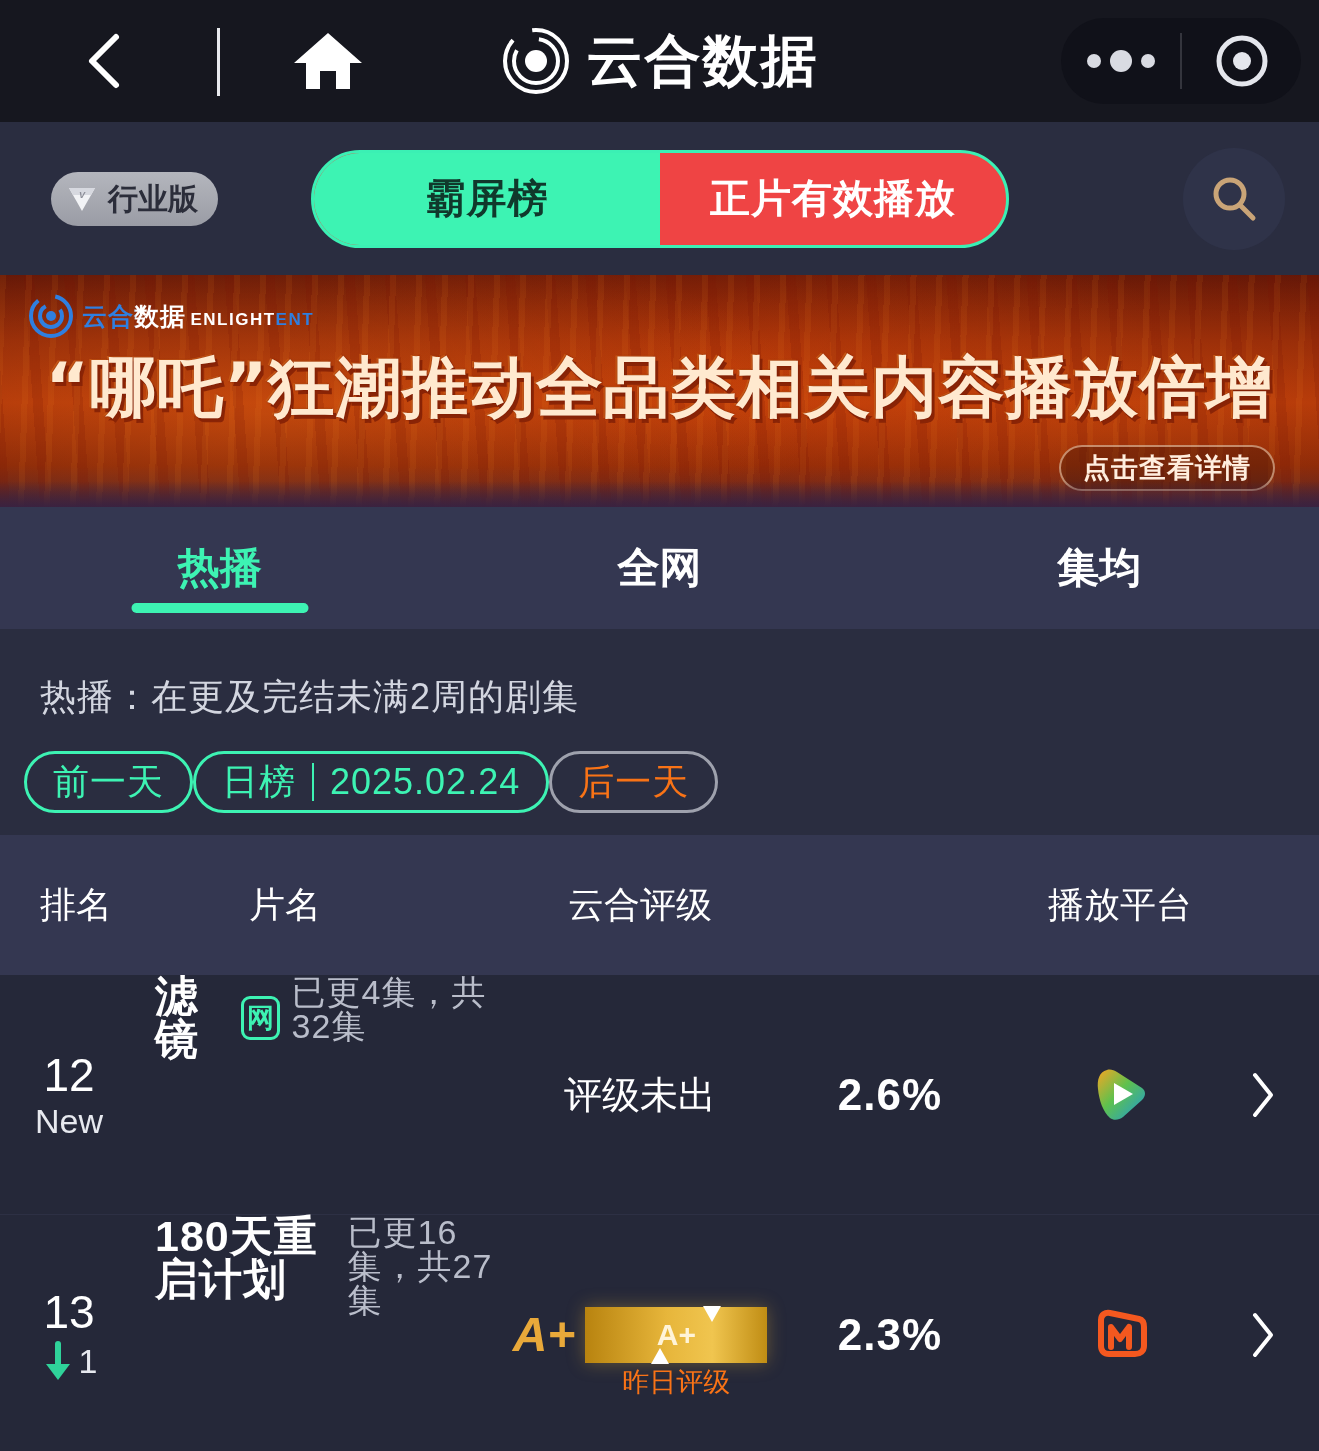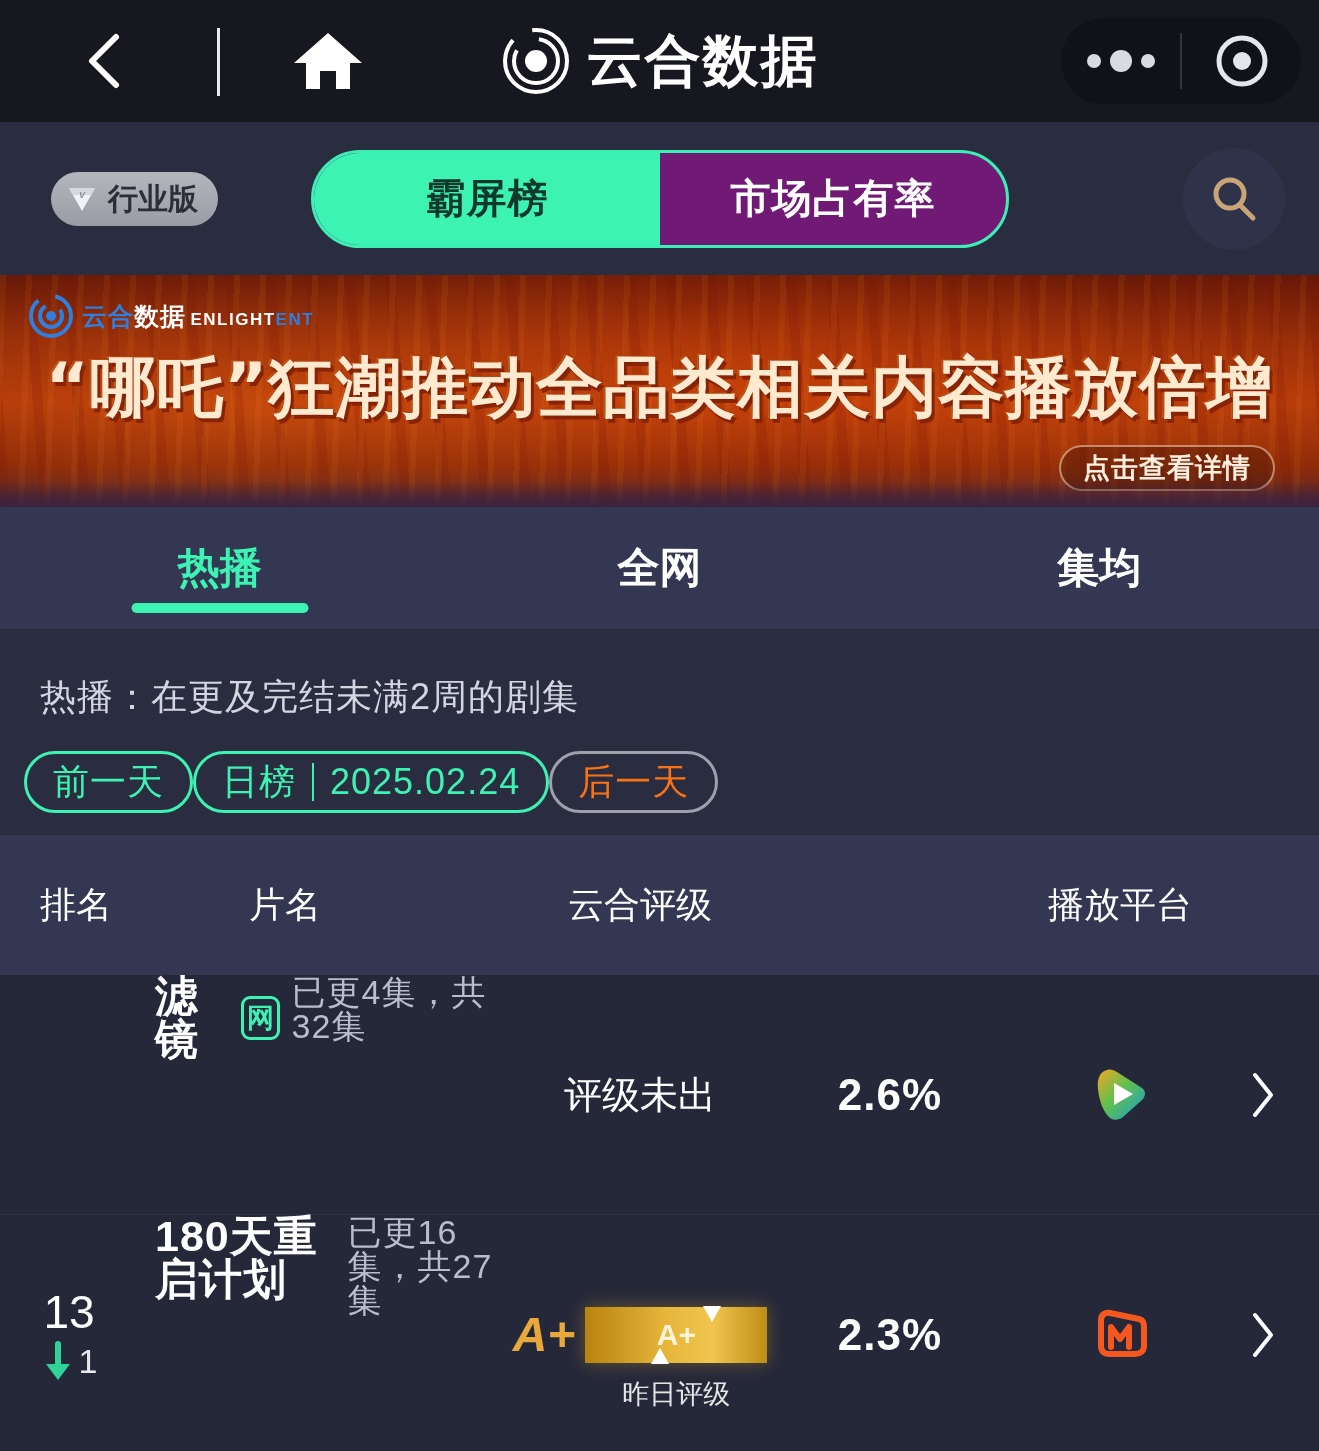--- a/index.html
+++ b/index.html
@@ -63,21 +63,21 @@
     background:linear-gradient(180deg,#b4b6bd 0%,#9a9ca5 100%);
     display:flex; align-items:center; gap:9px;
   }
   .gem-icon { width:34px; height:30px; }
   .gem-icon svg { width:34px; height:30px; display:block; }
   .industry-badge span { color:#2b2d3a; font-size:30px; font-weight:700; line-height:1; }
 
   .segwrap {
     position:absolute; left:311px; top:50%; transform:translateY(-50%);
     width:698px; height:98px; border-radius:49px;
-    border:3px solid #3bf0b4; background:#701a75;
+    border:3px solid #3bf0b4; background:#ef4444;
     display:flex; overflow:hidden;
   }
   .seg {
     flex:1; display:flex; align-items:center; justify-content:center;
     font-size:40px; font-weight:700; color:#ffffff; letter-spacing:1px;
   }
   .seg.active { background:#3df3b3; color:#10392c; }
 
   .search-btn {
     position:absolute; right:34px; top:50%; transform:translateY(-50%);
@@ -223,21 +223,21 @@
   }
   .grade-bar span { color:#fff4d8; font-size:30px; font-weight:700; line-height:1; }
   .grade-bar::before, .grade-bar::after {
     content:""; position:absolute; width:0; height:0;
     border-left:9px solid transparent; border-right:9px solid transparent;
   }
   .grade-bar::before { top:-1px; right:46px; border-top:16px solid #ffffff; }
   .grade-bar::after  { bottom:-1px; left:66px; border-bottom:16px solid #ffffff; }
   .grade-caption {
     position:absolute; left:0; right:0; top:62px; text-align:center;
-    color:#e5e5e5; font-size:27px; line-height:1;margin-top:12px;
+    color:#f97316; font-size:27px; line-height:1;
   }
 
   .c-share { left:780px; width:220px; justify-content:center; }
   .share-val { color:#ffffff; font-size:44px; font-weight:700; line-height:1; letter-spacing:1px; }
 
   .c-plat { left:1010px; width:220px; justify-content:center; }
   .plat-icon { width:62px; height:62px; }
   .plat-icon svg { width:62px; height:62px; display:block; }
 
   .c-arrow { right:26px; width:60px; justify-content:center; }
@@ -300,21 +300,21 @@
         </svg>
       </span>
       <span>行业版</span>
     </div>
 
     <div class="segwrap">
       <div class="seg active">
         <span>霸屏榜</span>
       </div>
       <div class="seg">
-        <span>市场占有率</span>
+        <span>正片有效播放</span>
       </div>
     </div>
 
     <div class="search-btn">
       <span>
         <svg viewBox="0 0 56 56">
             <circle cx="24" cy="23" r="14" fill="none" stroke="#c9a477" stroke-width="5"></circle>
             <line x1="34" y1="34" x2="47" y2="47" stroke="#c9a477" stroke-width="5" stroke-linecap="round"></line>
           </svg>
       </span>
@@ -372,20 +372,24 @@
   </div>
 
   <div class="thead">
     <div class="th th-rank">排名</div>
     <div class="th th-name">片名</div>
     <div class="th th-grade">云合评级</div>
     <div class="th th-plat">播放平台</div>
   </div>
 
   <div class="row">
+    <div class="cell c-rank">
+      <span class="rank-num">12</span>
+      <span class="rank-sub">New</span>
+    </div>
     <div class="cell c-name">
       <div class="name-line">
         <span class="name-title">滤镜</span>
         <span class="net-badge">网</span>
       </div>
       <div class="name-sub">已更4集，共32集</div>
     </div>
     <div class="cell c-grade">
       <span class="grade-plain">评级未出</span>
     </div>

